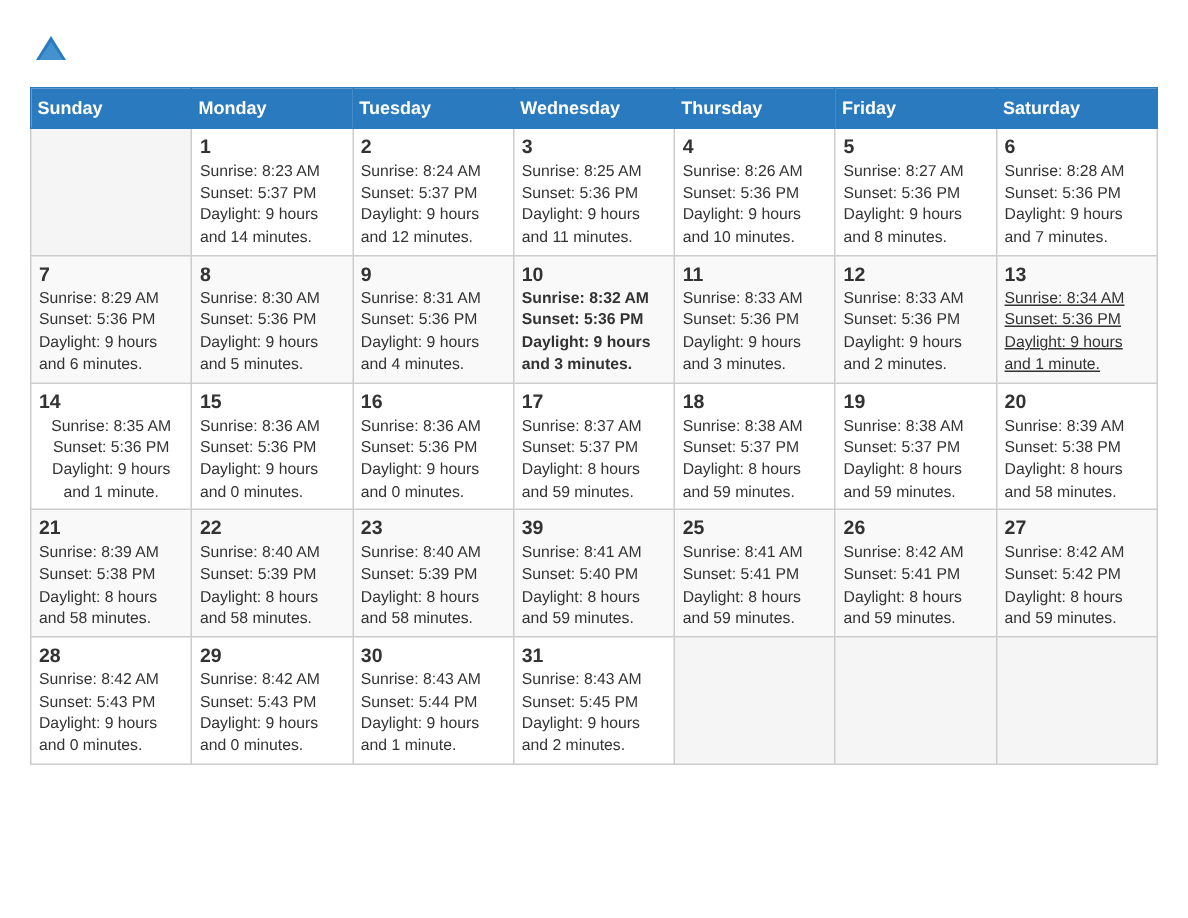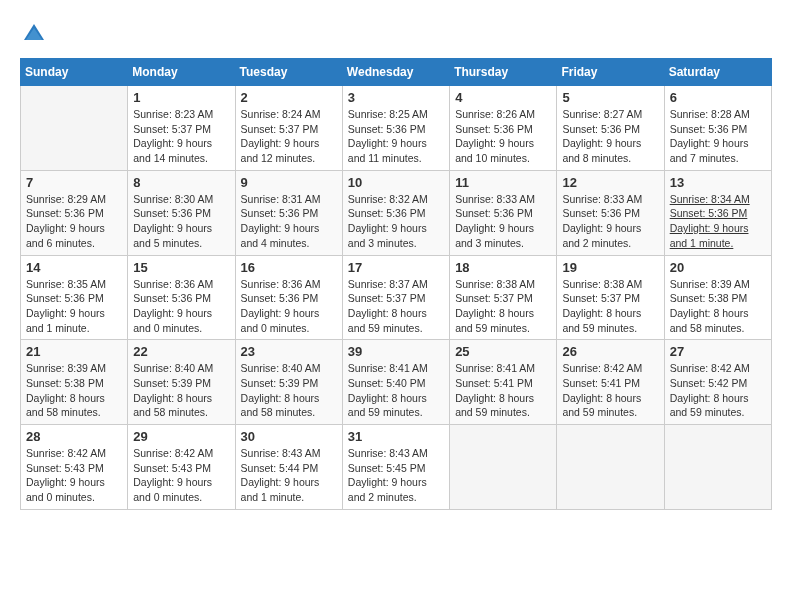--- a/index.html
+++ b/index.html
@@ -187,21 +187,21 @@
         </td>
         <td>
           <span class="day-number">9</span>
           <div class="day-info" style="white-space: pre-line;">Sunrise: 8:31 AM
 Sunset: 5:36 PM
 Daylight: 9 hours
 and 4 minutes.</div>
         </td>
         <td>
           <span class="day-number">10</span>
-          <div class="day-info" style="white-space: pre-line;">Sunrise: 8:32 AM
+          <div class="day-info" style="white-space: pre-line; font-weight: bold;">Sunrise: 8:32 AM
 Sunset: 5:36 PM
 Daylight: 9 hours
 and 3 minutes.</div>
         </td>
         <td>
           <span class="day-number">11</span>
           <div class="day-info" style="white-space: pre-line;">Sunrise: 8:33 AM
 Sunset: 5:36 PM
 Daylight: 9 hours
 and 3 minutes.</div>
@@ -217,21 +217,21 @@
           <span class="day-number">13</span>
           <div class="day-info" style="white-space: pre-line; text-decoration: underline;">Sunrise: 8:34 AM
 Sunset: 5:36 PM
 Daylight: 9 hours
 and 1 minute.</div>
         </td>
       </tr>
       <tr>
         <td>
           <span class="day-number">14</span>
-          <div class="day-info" style="white-space: pre-line;">Sunrise: 8:35 AM
+          <div class="day-info" style="white-space: pre-line; text-align: center;">Sunrise: 8:35 AM
 Sunset: 5:36 PM
 Daylight: 9 hours
 and 1 minute.</div>
         </td>
         <td>
           <span class="day-number">15</span>
           <div class="day-info" style="white-space: pre-line;">Sunrise: 8:36 AM
 Sunset: 5:36 PM
 Daylight: 9 hours
 and 0 minutes.</div>

